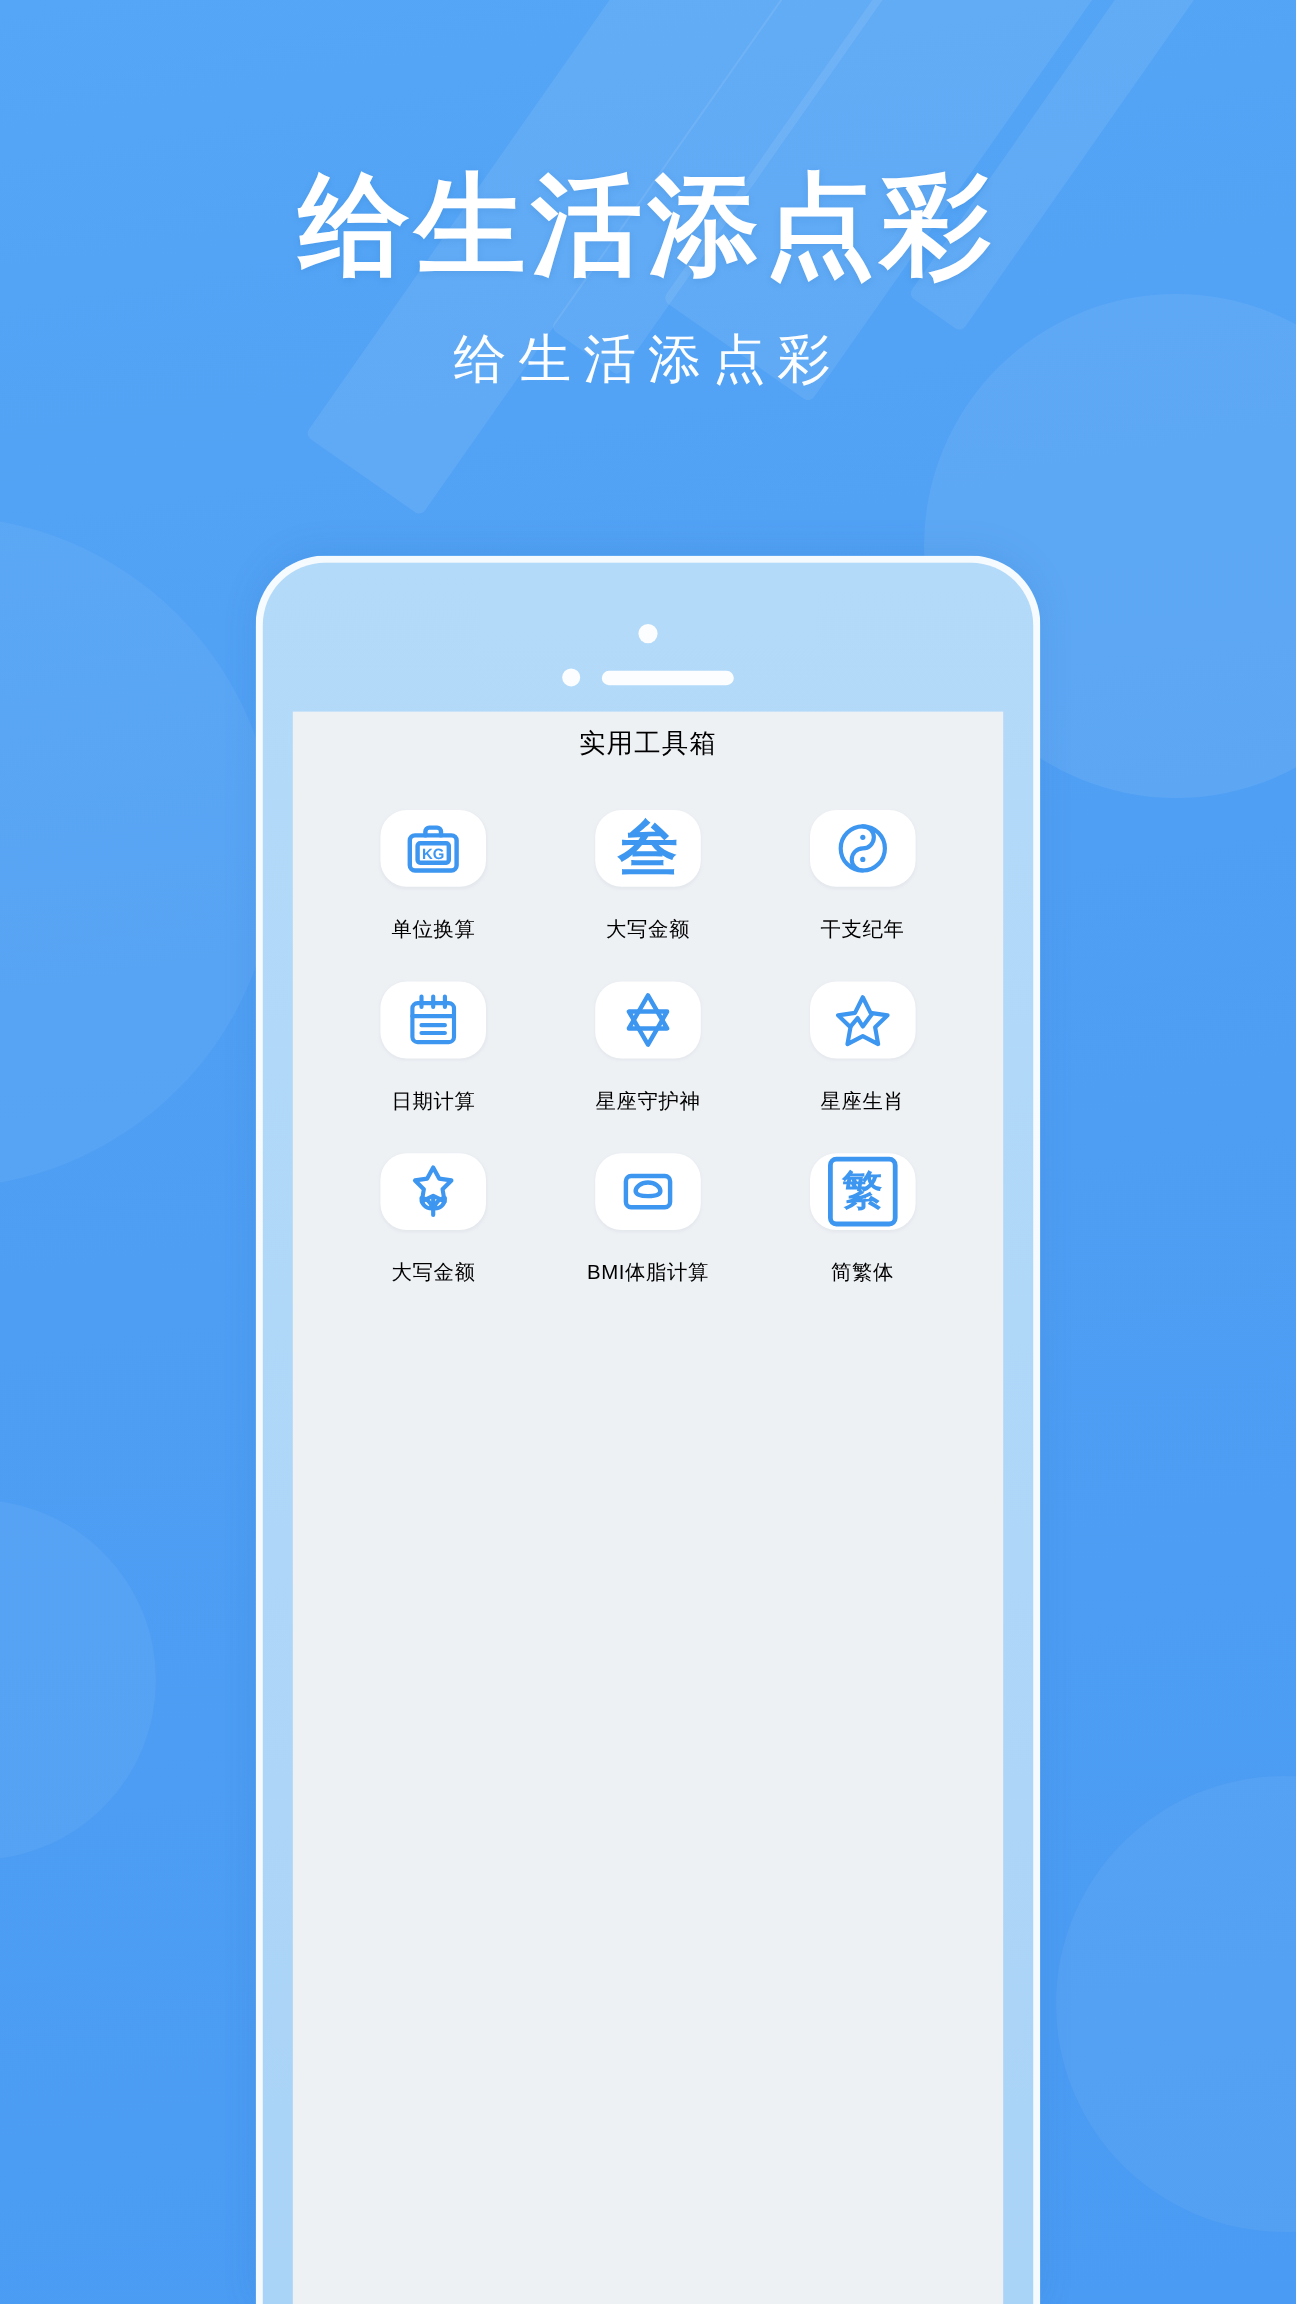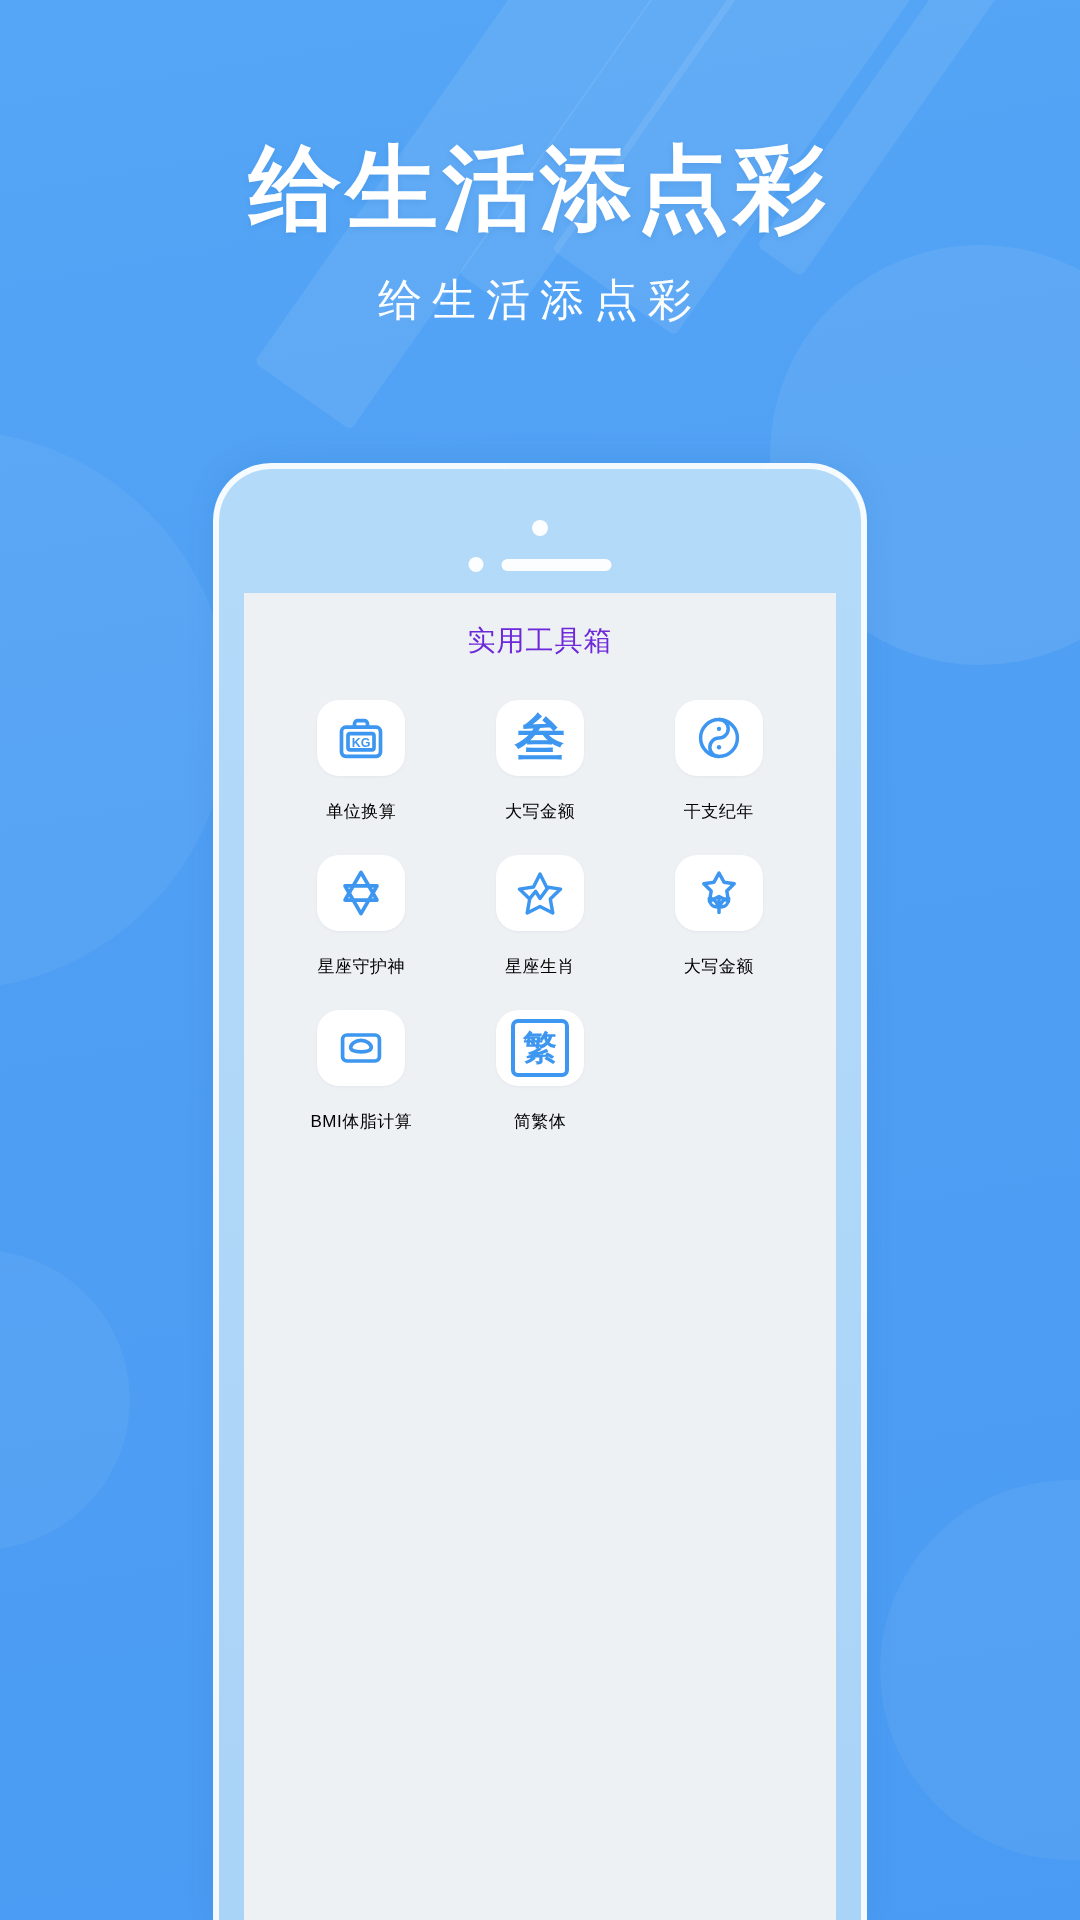--- a/index.html
+++ b/index.html
@@ -124,45 +124,45 @@
     margin: 0 auto;
     width: 592px;
     height: 1336px;
     background: #eef1f4;
     overflow: hidden;
   }
 
   
   .app-title {
     text-align: center;
-    color: #6d28d9;
-    font-size: 28px;
+    color: #000000;
+    font-size: 22px;
     font-weight: 500;
-    padding-top: 29px;
+    padding-top: 12px;
     letter-spacing: 1px;
   }
 
   .grid {
     display: grid;
     grid-template-columns: repeat(3, 1fr);
     row-gap: 0px;
     padding: 30px 28px 0 28px;
   }
 
   .tile {
     display: flex;
     flex-direction: column;
     align-items: center;
     padding-top: 10px;
     padding-bottom: 22px;
     cursor: pointer;
   }
 
   .tile-icon {
-    width: 88px; height: 76px;
+    width: 88px; height: 64px;
     background: #ffffff;
     border-radius: 22px;
     display: flex;
     align-items: center;
     justify-content: center;
     box-shadow: 0 1px 3px rgba(130,150,175,0.10);
   }
   .tile-icon svg { display: block; }
 
   .tile-label {
@@ -247,20 +247,31 @@
           <svg width="52" height="52" viewBox="0 0 48 48" fill="none" stroke="#3d96f0" stroke-width="3.2" stroke-linecap="round" stroke-linejoin="round">
             <circle cx="24" cy="24" r="17"></circle>
             <path d="M24 7a8.5 8.5 0 0 1 0 17 8.5 8.5 0 0 0 0 17"></path>
             <circle cx="24" cy="15.5" r="2" fill="#3d96f0" stroke="none"></circle>
             <circle cx="24" cy="32.5" r="2" fill="#3d96f0" stroke="none"></circle>
           </svg>
         </div>
         <div class="tile-label">干支纪年</div>
       </div>
 
+      <div class="tile">
+        <div class="tile-icon">
+          <svg width="52" height="52" viewBox="0 0 48 48" fill="none" stroke="#3d96f0" stroke-width="3.2" stroke-linecap="round" stroke-linejoin="round">
+            <rect x="8" y="11" width="32" height="30" rx="4"></rect>
+            <path d="M8 21h32"></path>
+            <path d="M15 6v8M24 6v8M33 6v8"></path>
+            <path d="M15 28h18M15 34h18"></path>
+          </svg>
+        </div>
+        <div class="tile-label">日期计算</div>
+      </div>
 
       <div class="tile">
         <div class="tile-icon">
           <svg width="52" height="52" viewBox="0 0 48 48" fill="none" stroke="#3d96f0" stroke-width="3.4" stroke-linecap="round" stroke-linejoin="round">
             <path d="M24 5 L38.7 30.5 L9.3 30.5 Z"></path>
             <path d="M24 43 L9.3 17.5 L38.7 17.5 Z"></path>
           </svg>
         </div>
         <div class="tile-label">星座守护神</div>
       </div>

